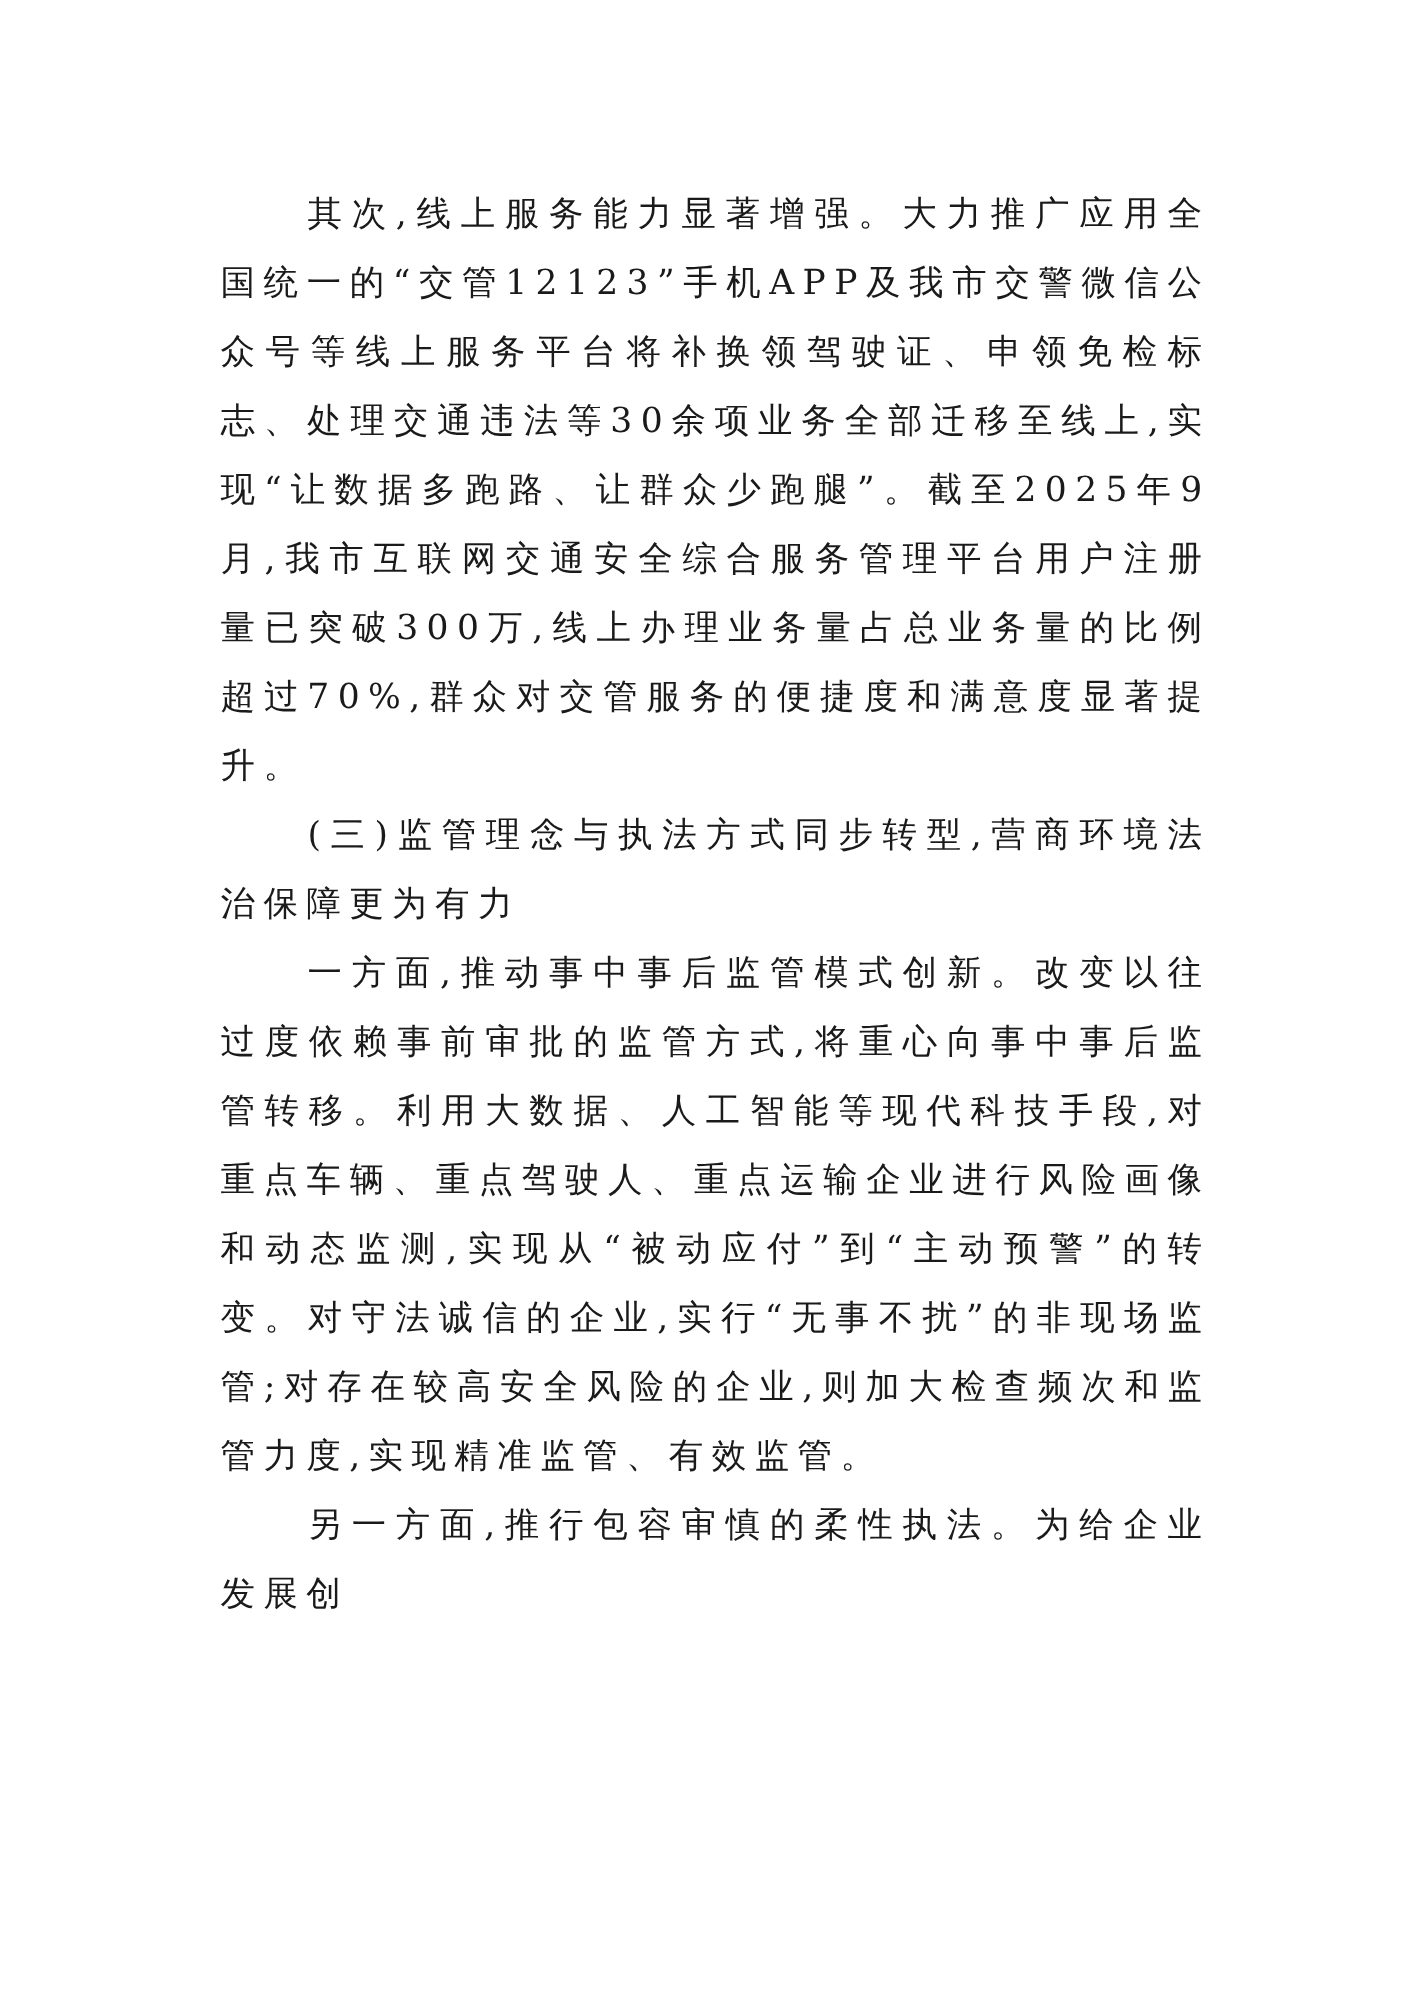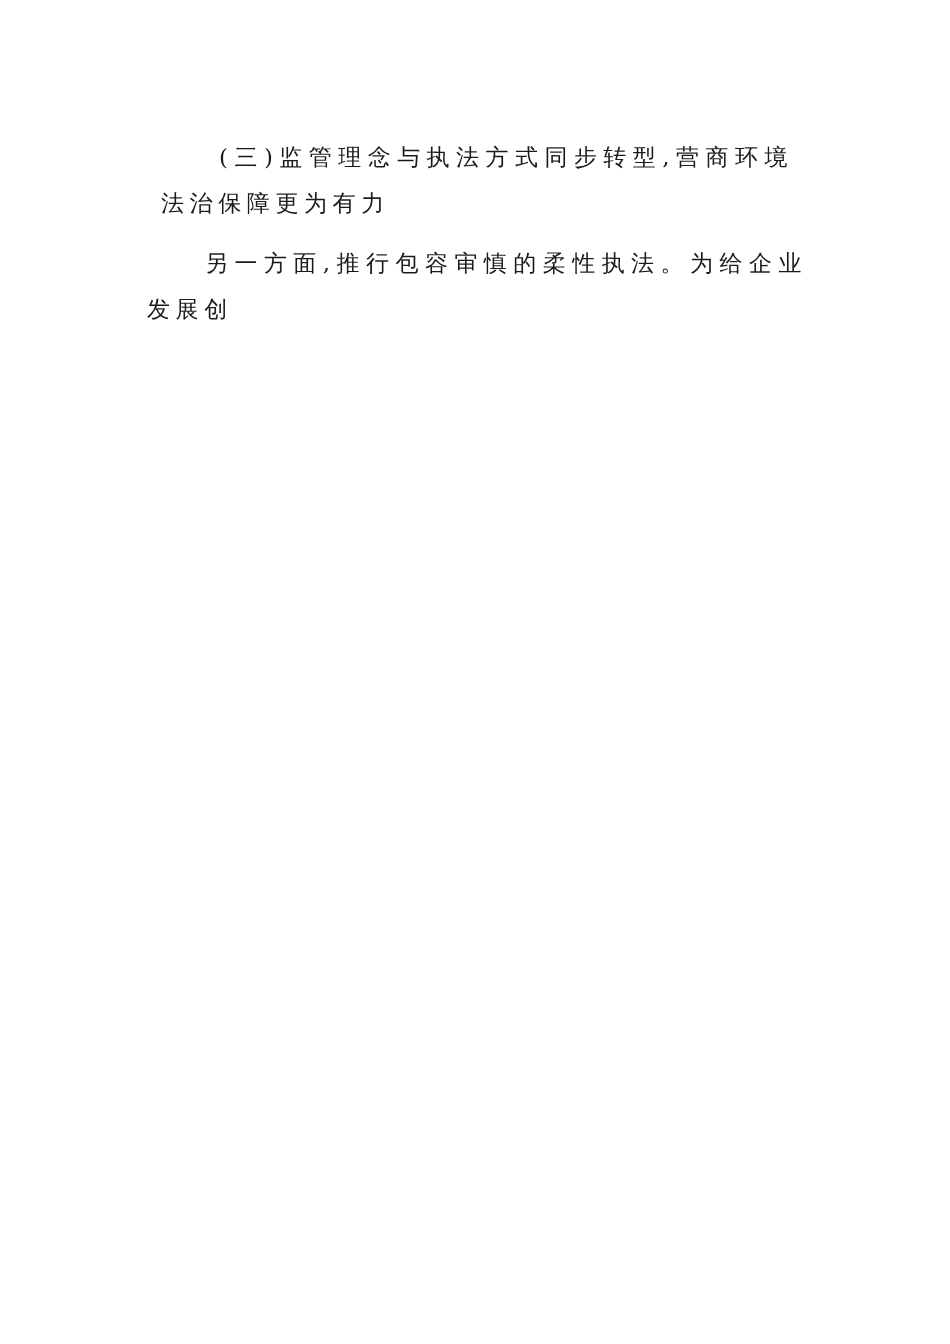--- a/index.html
+++ b/index.html
@@ -27,28 +27,30 @@
       text-justify: inter-character;
     }
     .para {
       margin: 0;
       padding: 0;
     }
     .indent {
       text-indent: 58px;
     }
     .heading {
-      margin: 14px;
+      margin: 0;
       font-family: "DejaVu Serif", "Liberation Serif", serif;
       font-weight: normal;
       font-size: 23px;
       line-height: 46px;
       letter-spacing: 5.6px;
       text-indent: 58px;
     }
   </style>
 </head>
 <body>
 
 <div class="page">
+  <p class="para indent">其次,线上服务能力显著增强。大力推广应用全国统一的“交管12123”手机APP及我市交警微信公众号等线上服务平台将补换领驾驶证、申领免检标志、处理交通违法等30余项业务全部迁移至线上,实现“让数据多跑路、让群众少跑腿”。截至2025年9月,我市互联网交通安全综合服务管理平台用户注册量已突破300万,线上办理业务量占总业务量的比例超过70%,群众对交管服务的便捷度和满意度显著提升。</p>
   <h3 class="heading">(三)监管理念与执法方式同步转型,营商环境法治保障更为有力</h3>
+  <p class="para indent">一方面,推动事中事后监管模式创新。改变以往过度依赖事前审批的监管方式,将重心向事中事后监管转移。利用大数据、人工智能等现代科技手段,对重点车辆、重点驾驶人、重点运输企业进行风险画像和动态监测,实现从“被动应付”到“主动预警”的转变。对守法诚信的企业,实行“无事不扰”的非现场监管;对存在较高安全风险的企业,则加大检查频次和监管力度,实现精准监管、有效监管。</p>
   <p class="para indent">另一方面,推行包容审慎的柔性执法。为给企业发展创</p>
 </div>
 
 </body></html>

